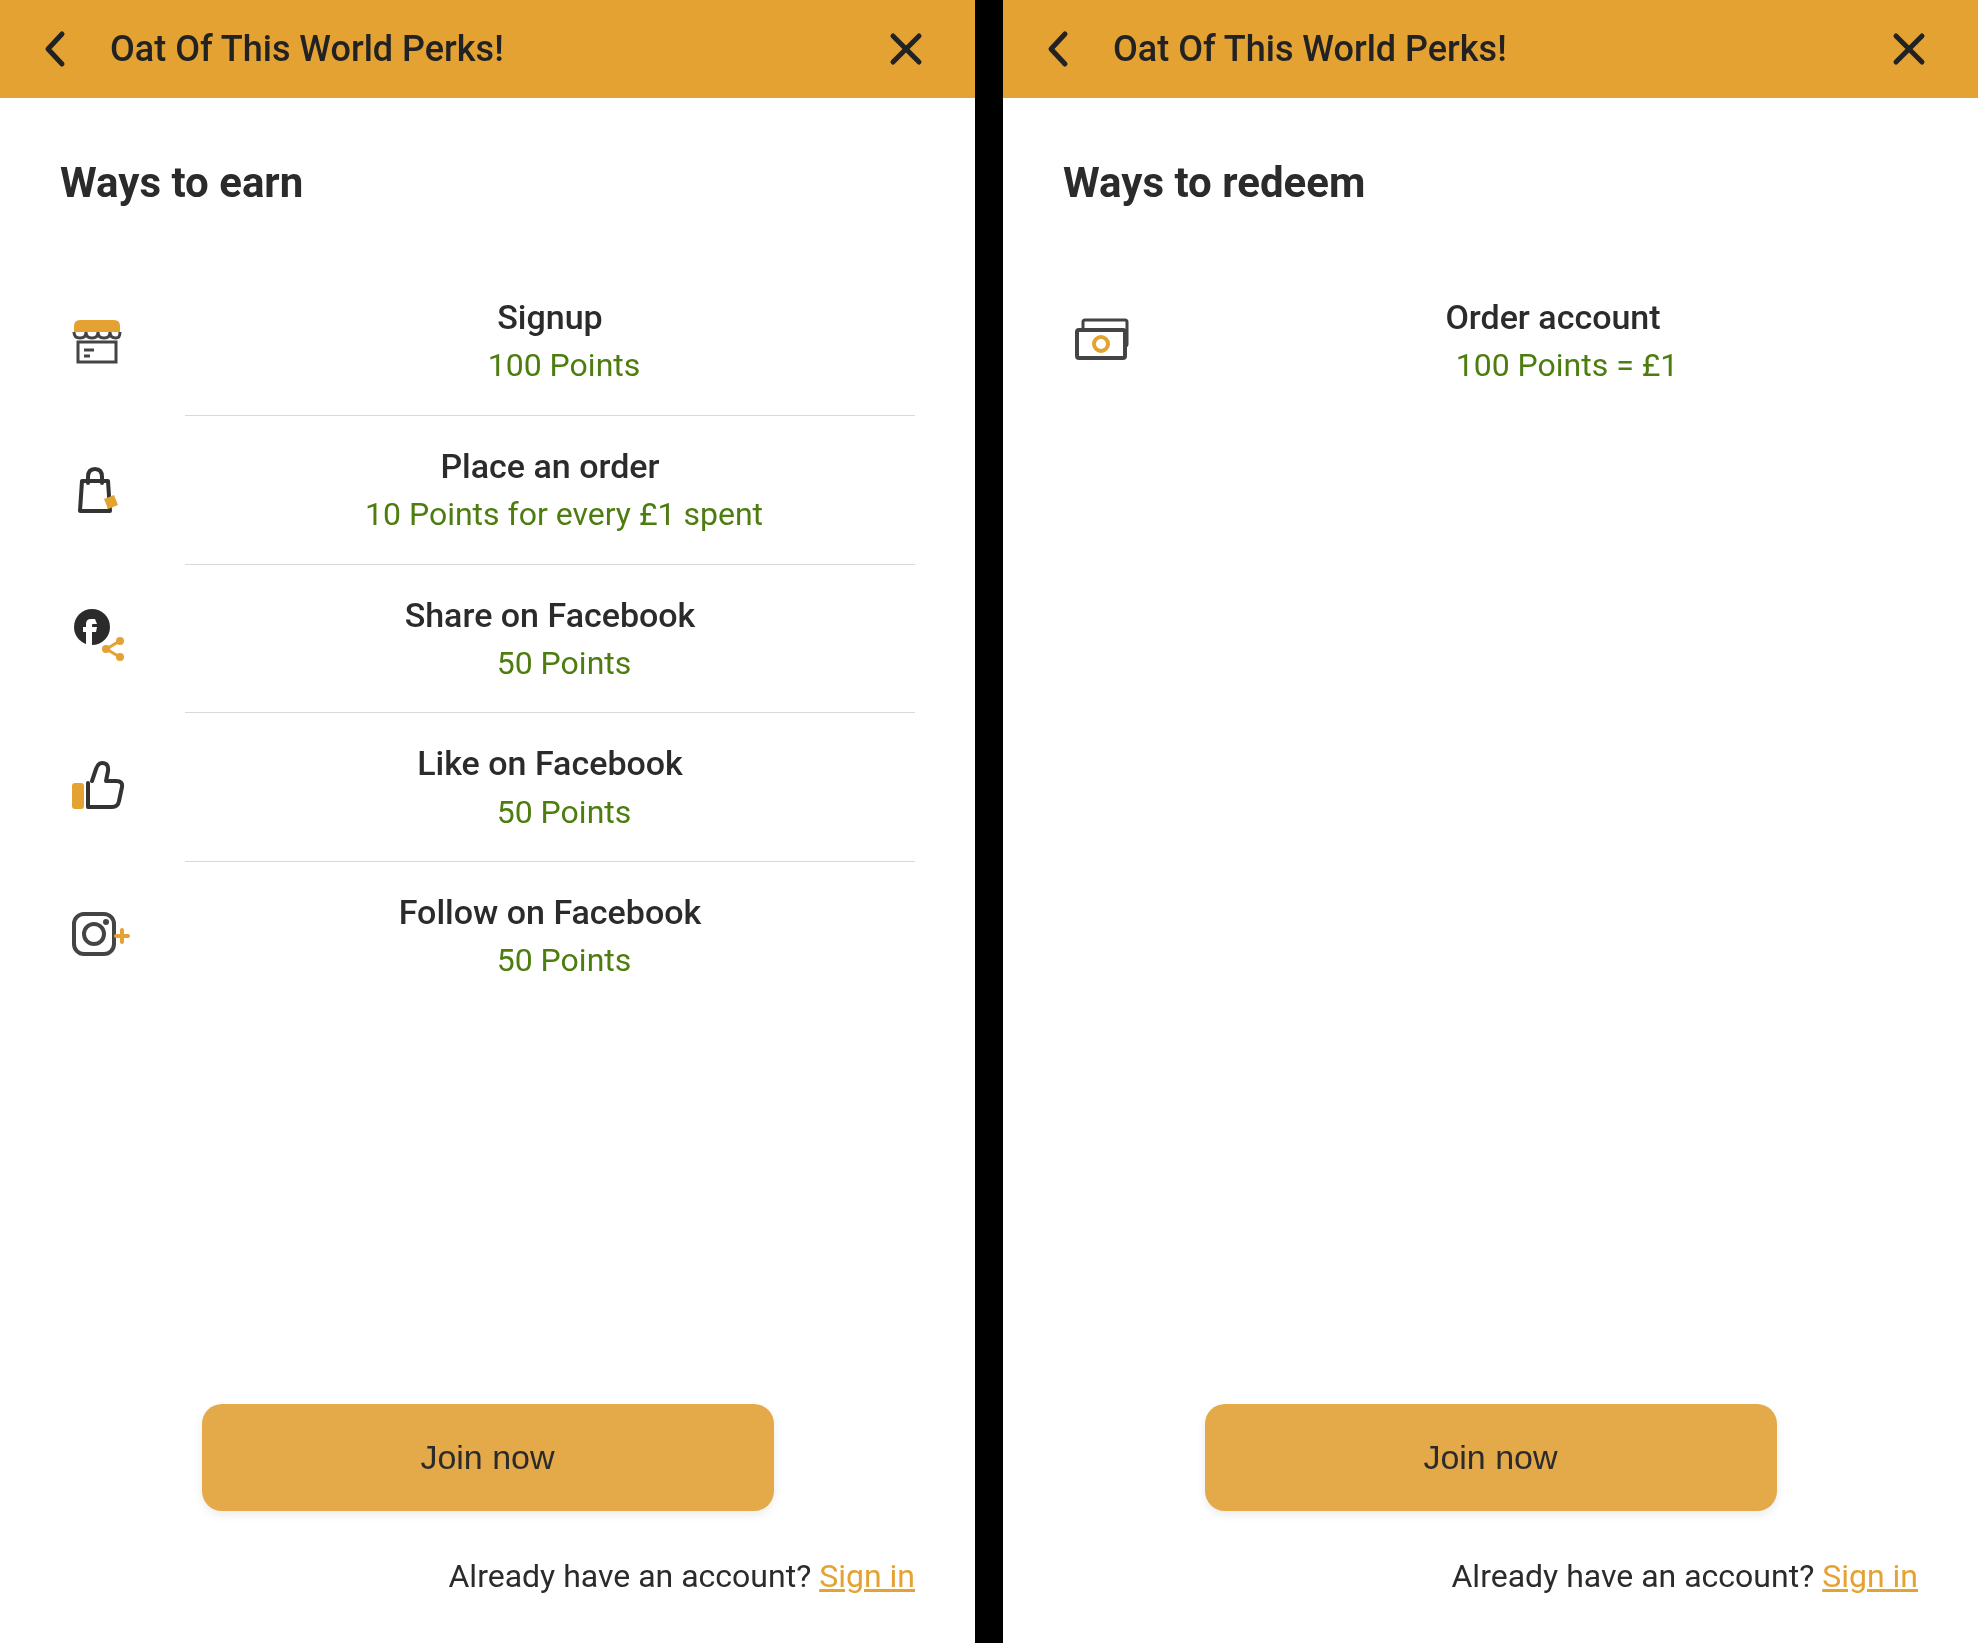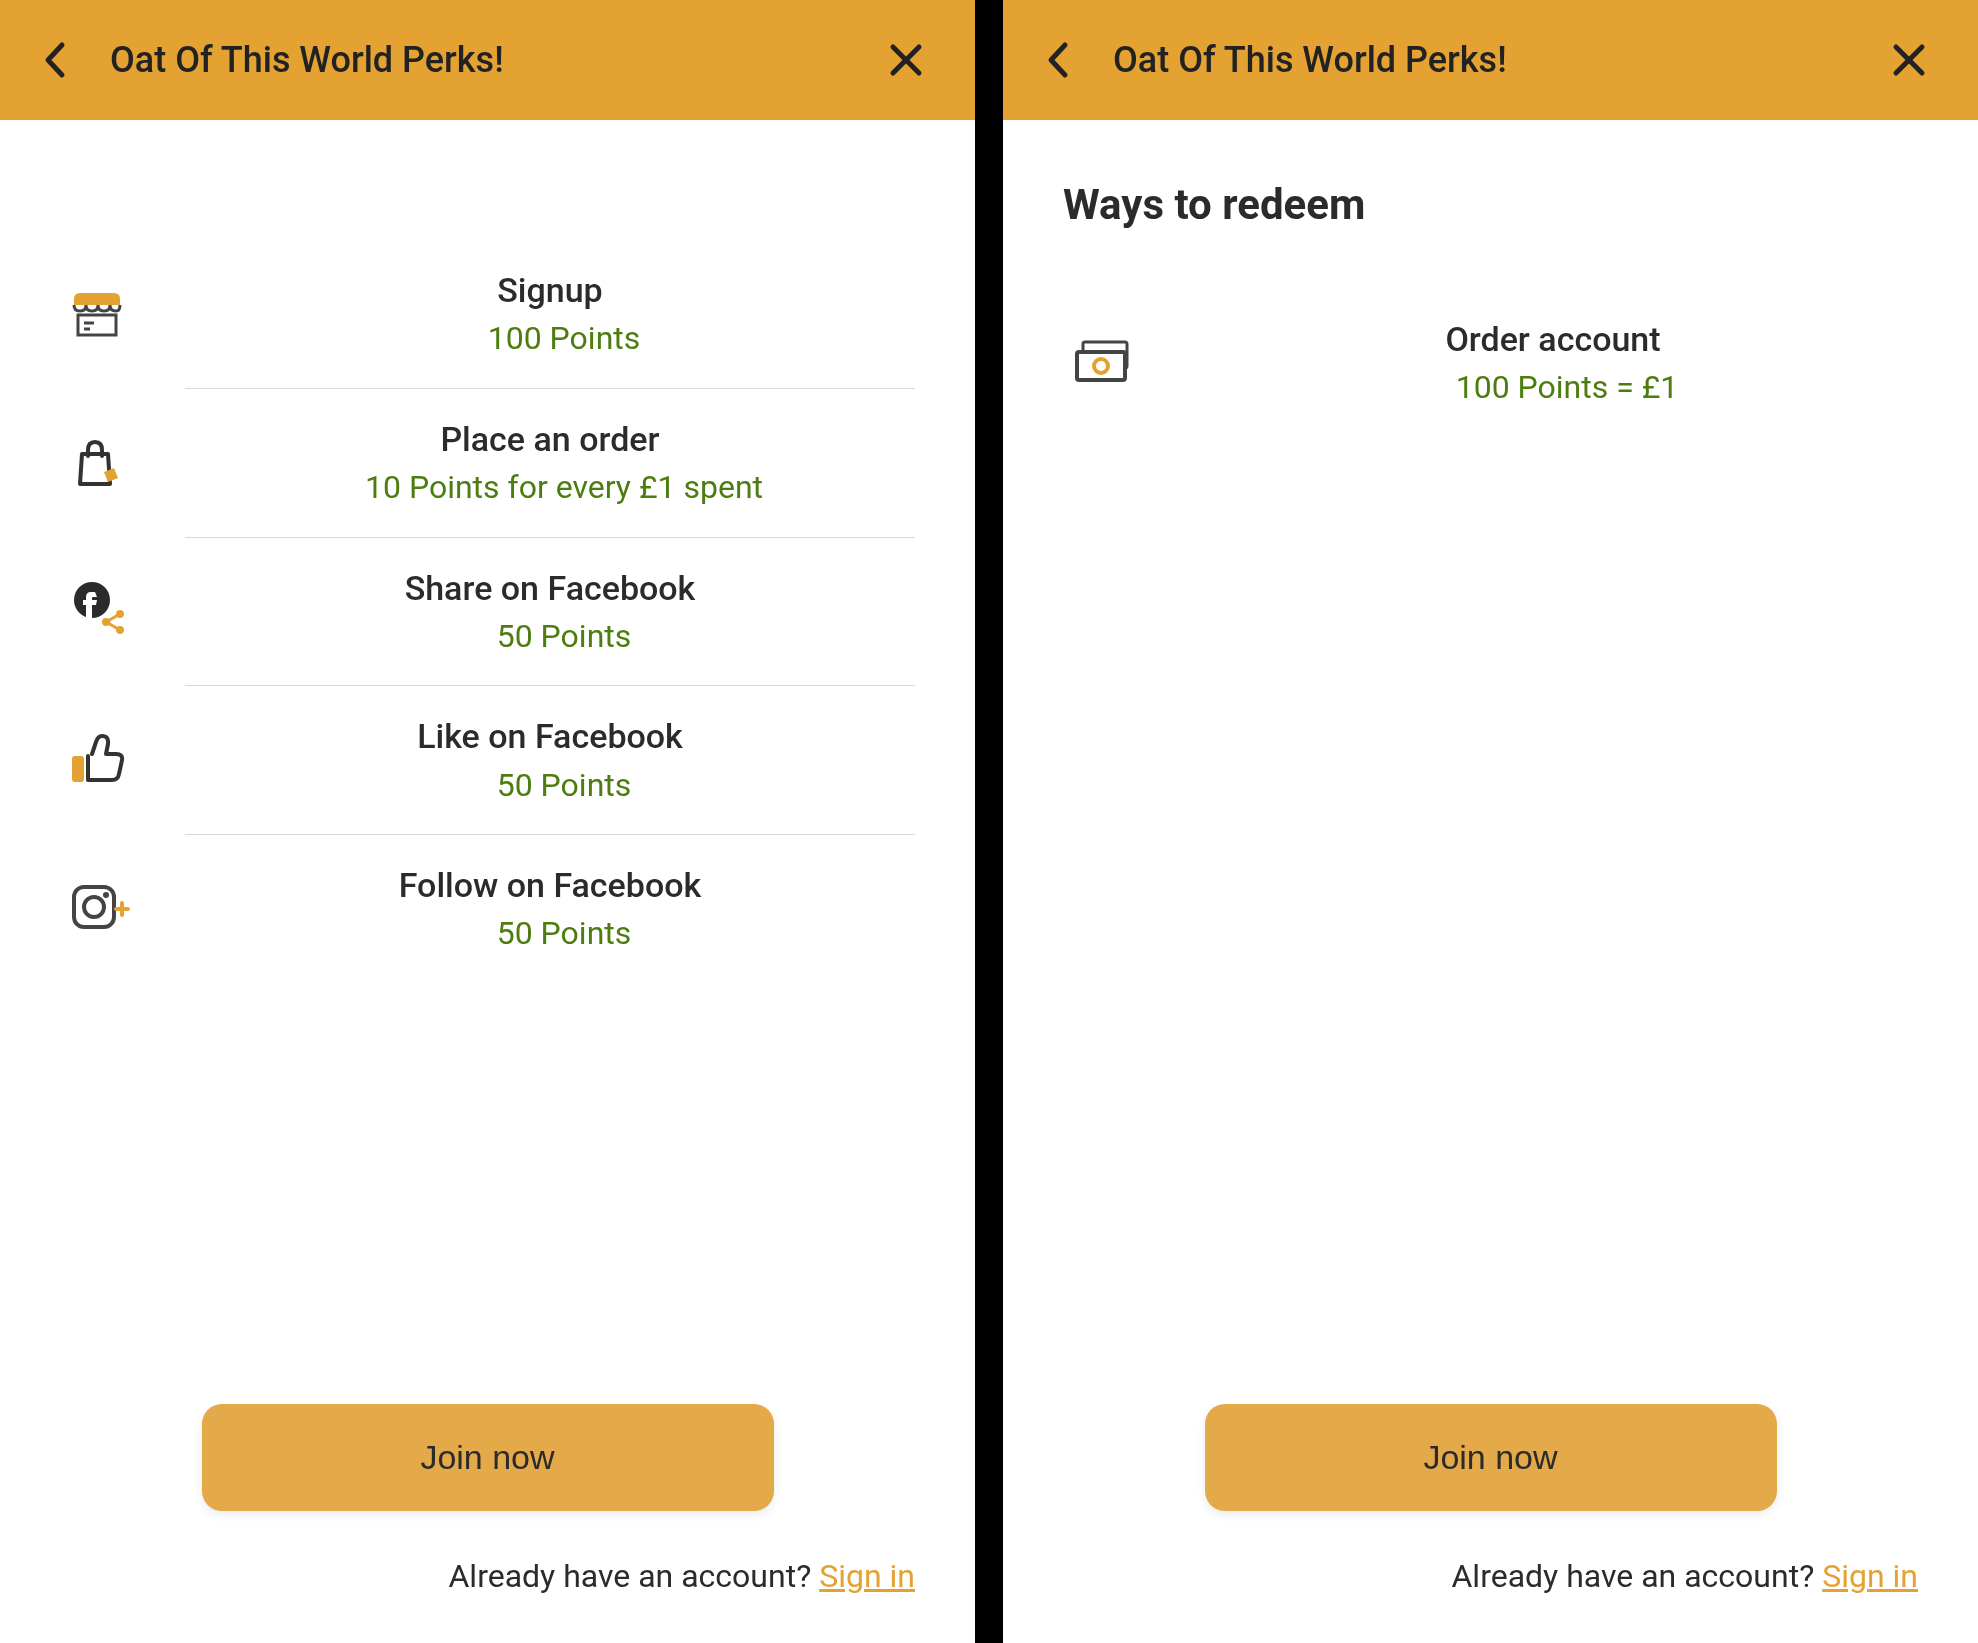--- a/index.html
+++ b/index.html
@@ -17,21 +17,21 @@
     display: flex;
     flex-direction: column;
     position: relative;
   }
   .panel-left { width: 975px; }
   .gap { width: 28px; background: #000; }
   .panel-right { width: 975px; }
 
   .header {
     background: #e4a233;
-    height: 120px;
+    height: 98px;
     display: flex;
     align-items: center;
     padding: 0 44px 0 30px;
   }
   .back-btn {
     width: 50px; height: 50px;
     display: flex; align-items: center; justify-content: center;
     cursor: pointer;
   }
   .header-title {
@@ -145,20 +145,21 @@
     <div class="header-title">Oat Of This World Perks!</div>
     <div class="close-btn">
       <svg width="34" height="34" viewBox="0 0 34 34">
         <line x1="4" y1="4" x2="30" y2="30" stroke="#222" stroke-width="5" stroke-linecap="round"></line>
         <line x1="30" y1="4" x2="4" y2="30" stroke="#222" stroke-width="5" stroke-linecap="round"></line>
       </svg>
     </div>
   </div>
 
   <div class="content">
+    <div class="section-title">Ways to earn</div>
     <div class="list">
 
       <div class="item">
         <div class="icon-wrap">
           <svg width="58" height="58" viewBox="0 0 58 58">
             <path d="M6 14 Q6 8 12 8 H46 Q52 8 52 14 V20 H6 Z" fill="#e4a233"></path>
             <path d="M6 20 Q6 26 12 26 Q18 26 18 20 Q18 26 24 26 Q30 26 30 20 Q30 26 36 26 Q42 26 42 20 Q42 26 48 26 Q52 26 52 20" fill="none" stroke="#444" stroke-width="3"></path>
             <rect x="10" y="30" width="38" height="20" fill="none" stroke="#444" stroke-width="3"></rect>
             <line x1="16" y1="38" x2="26" y2="38" stroke="#444" stroke-width="3"></line>
             <line x1="16" y1="44" x2="22" y2="44" stroke="#444" stroke-width="3"></line>

